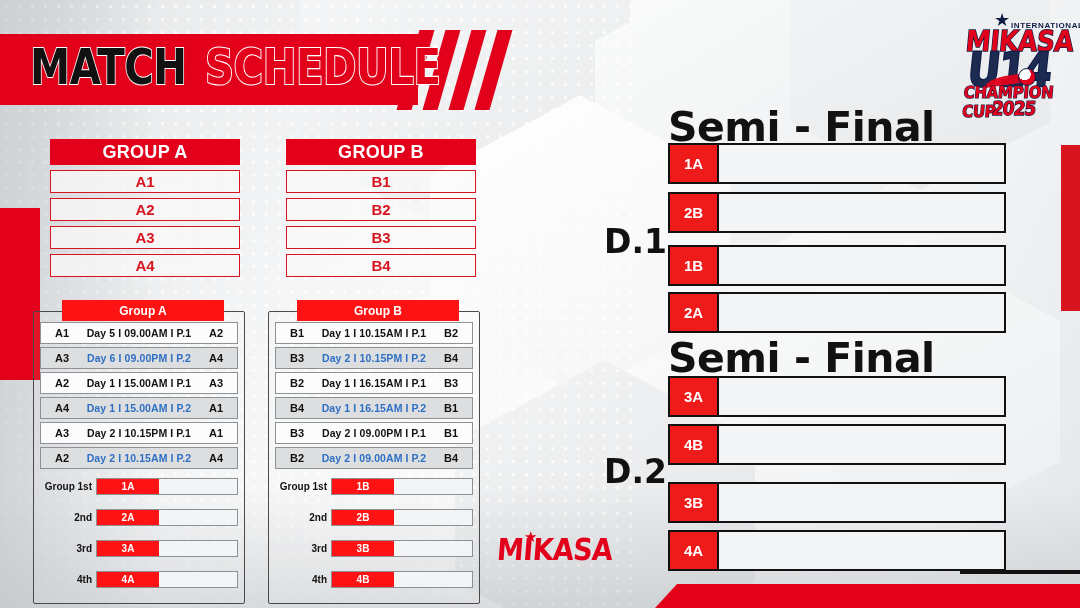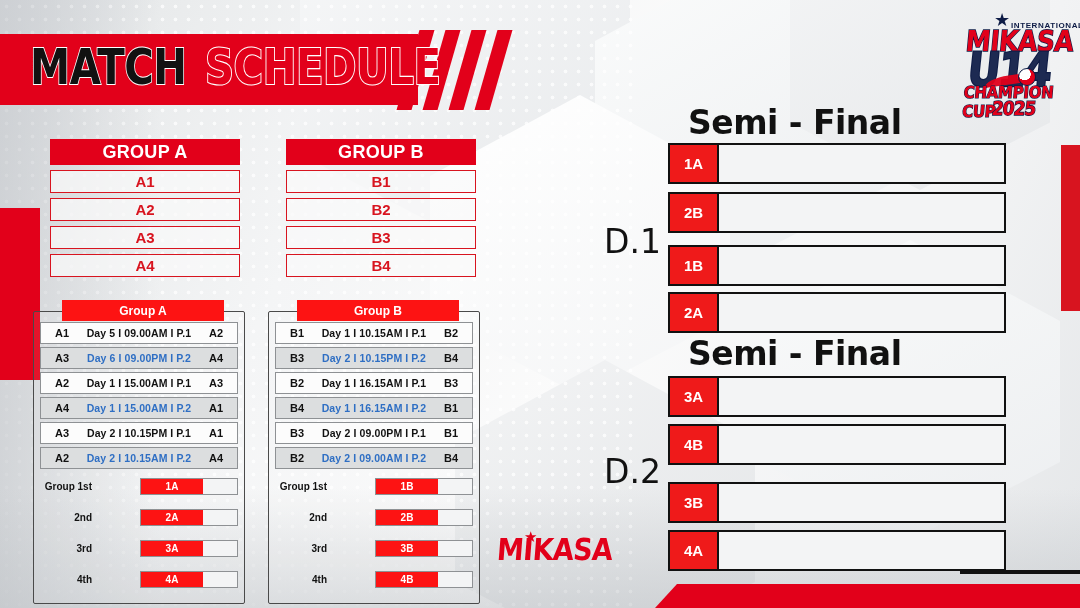--- a/index.html
+++ b/index.html
@@ -83,39 +83,39 @@
   .sched-head{position:absolute;left:28px;top:-12px;width:162px;height:21px;background:#fd1313;color:#fff;
     display:flex;align-items:center;justify-content:center;font-size:12px;font-weight:700;}
   .srow{height:22px;margin-bottom:3px;border:1px solid #8e9194;display:flex;align-items:center;
     box-sizing:border-box;padding:0 6px;}
   .srow.odd{background:#fcfcfc;}
   .srow.even{background:#dcdedf;}
   .srow .tm{width:30px;text-align:center;font-size:11px;font-weight:700;color:#111;}
   .srow .mid{flex:1;text-align:center;font-size:10.5px;font-weight:700;letter-spacing:.1px;}
   .srow.odd .mid{color:#111;}
   .srow.even .mid{color:#2f6fc4;}
-  .stand{display:flex;align-items:center;height:28px;margin-top:3px;gap:44px;}
+  .stand{display:flex;align-items:center;height:28px;margin-top:3px;}
   .stand .rk{width:52px;text-align:right;padding-right:4px;font-size:10px;font-weight:700;color:#111;}
   .stand .bar{flex:1;display:flex;border:1px solid #8e9194;height:17px;box-sizing:border-box;background:#f3f4f5;}
   .stand .bar .lbl{width:62px;background:#fd1313;color:#fff;font-size:10px;font-weight:700;
     display:flex;align-items:center;justify-content:center;}
   .stand .bar .blank{flex:1;}
 
   
   .mikasa-mark{position:absolute;left:497px;top:534px;width:110px;height:36px;}
   .mikasa-mark .word{font-family:"DejaVu Sans", sans-serif;font-size:27px;font-weight:900;color:#e2001a;
     letter-spacing:-.6px;transform:scaleY(1.12) skewX(-5deg);transform-origin:left center;display:inline-block;}
   .mikasa-mark .star{position:absolute;left:27px;top:-5px;font-size:15px;color:#e2001a;line-height:1;}
 
   
-  .sf-title{position:absolute;font-size:33px;font-weight:900;color:#111;letter-spacing:-.5px;
-    font-family:"DejaVu Sans", sans-serif;margin-left:20px;}
+  .sf-title{position:absolute;font-size:41px;font-weight:900;color:#111;letter-spacing:-.5px;
+    font-family:"DejaVu Sans", sans-serif;}
   .sf1-title{left:668px;top:103px;}
   .sf2-title{left:668px;top:334px;}
-  .dlabel{position:absolute;font-size:33px;font-weight:400;color:#111;font-family:"DejaVu Sans", sans-serif;}
+  .dlabel{position:absolute;font-size:33px;font-weight:700;color:#111;font-family:"DejaVu Sans", sans-serif;}
   .d1{left:604px;top:222px;}
   .d2{left:604px;top:452px;}
   .brow{position:absolute;left:668px;width:338px;height:41px;display:flex;border:2.5px solid #111;
     box-sizing:border-box;background:#f3f4f5;}
   .brow .code{width:47px;background:#ef1a1a;color:#fff;font-size:15px;font-weight:700;
     display:flex;align-items:center;justify-content:center;border-right:2.5px solid #111;}
   .brow .slot{flex:1;background:#f3f4f5;}
 
   
   .logo{position:absolute;left:956px;top:4px;width:118px;height:114px;}

